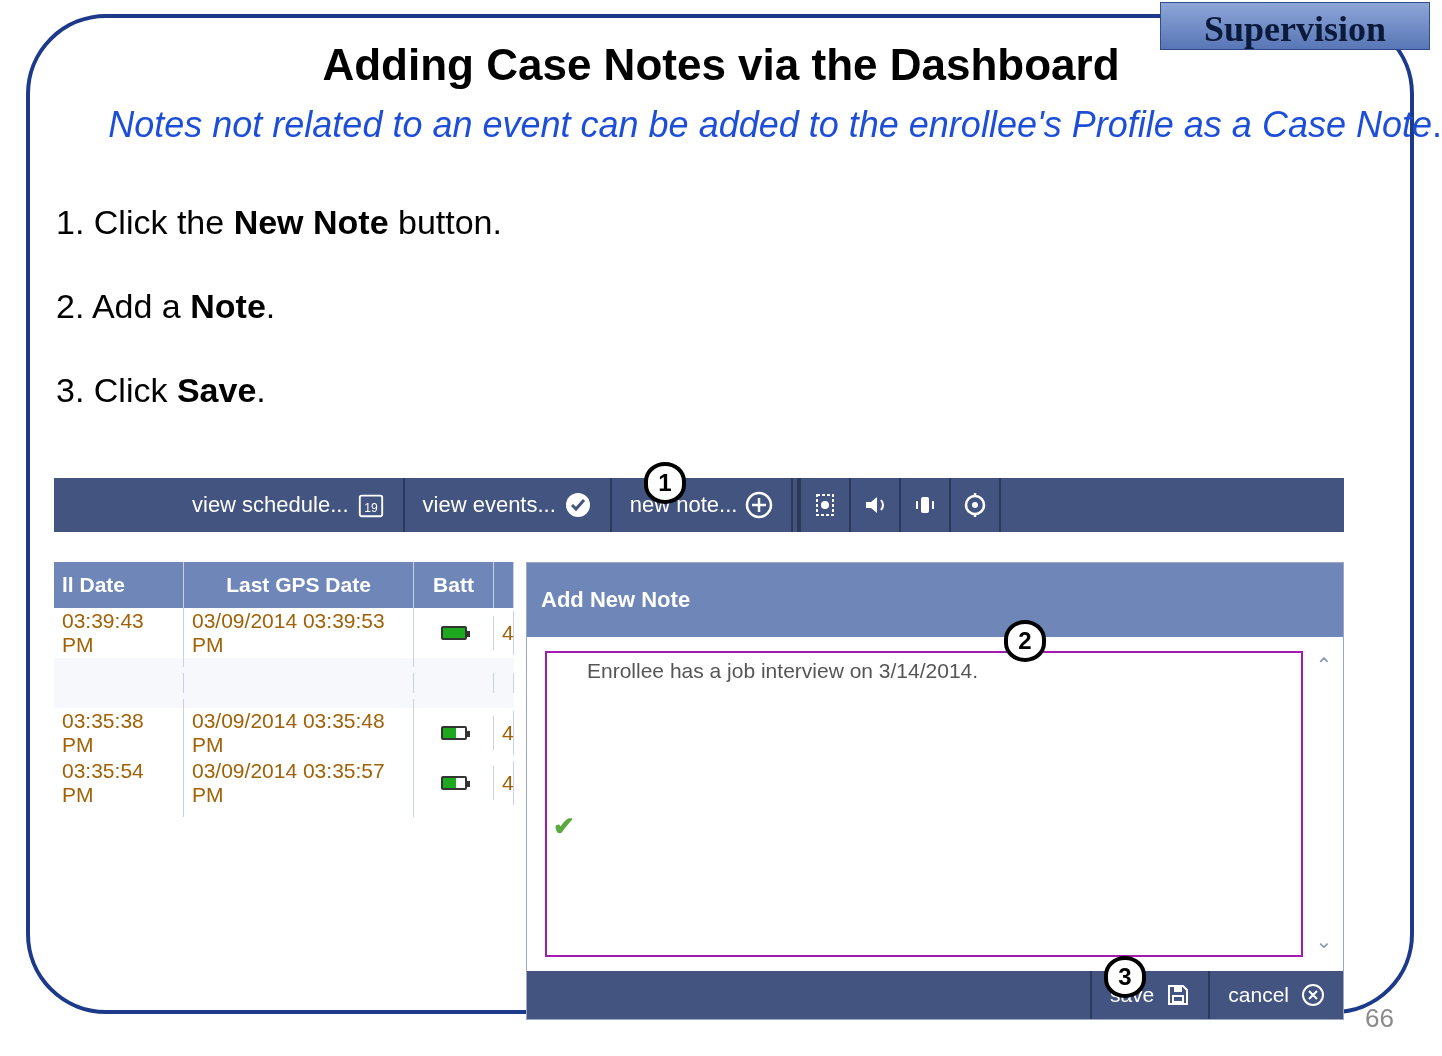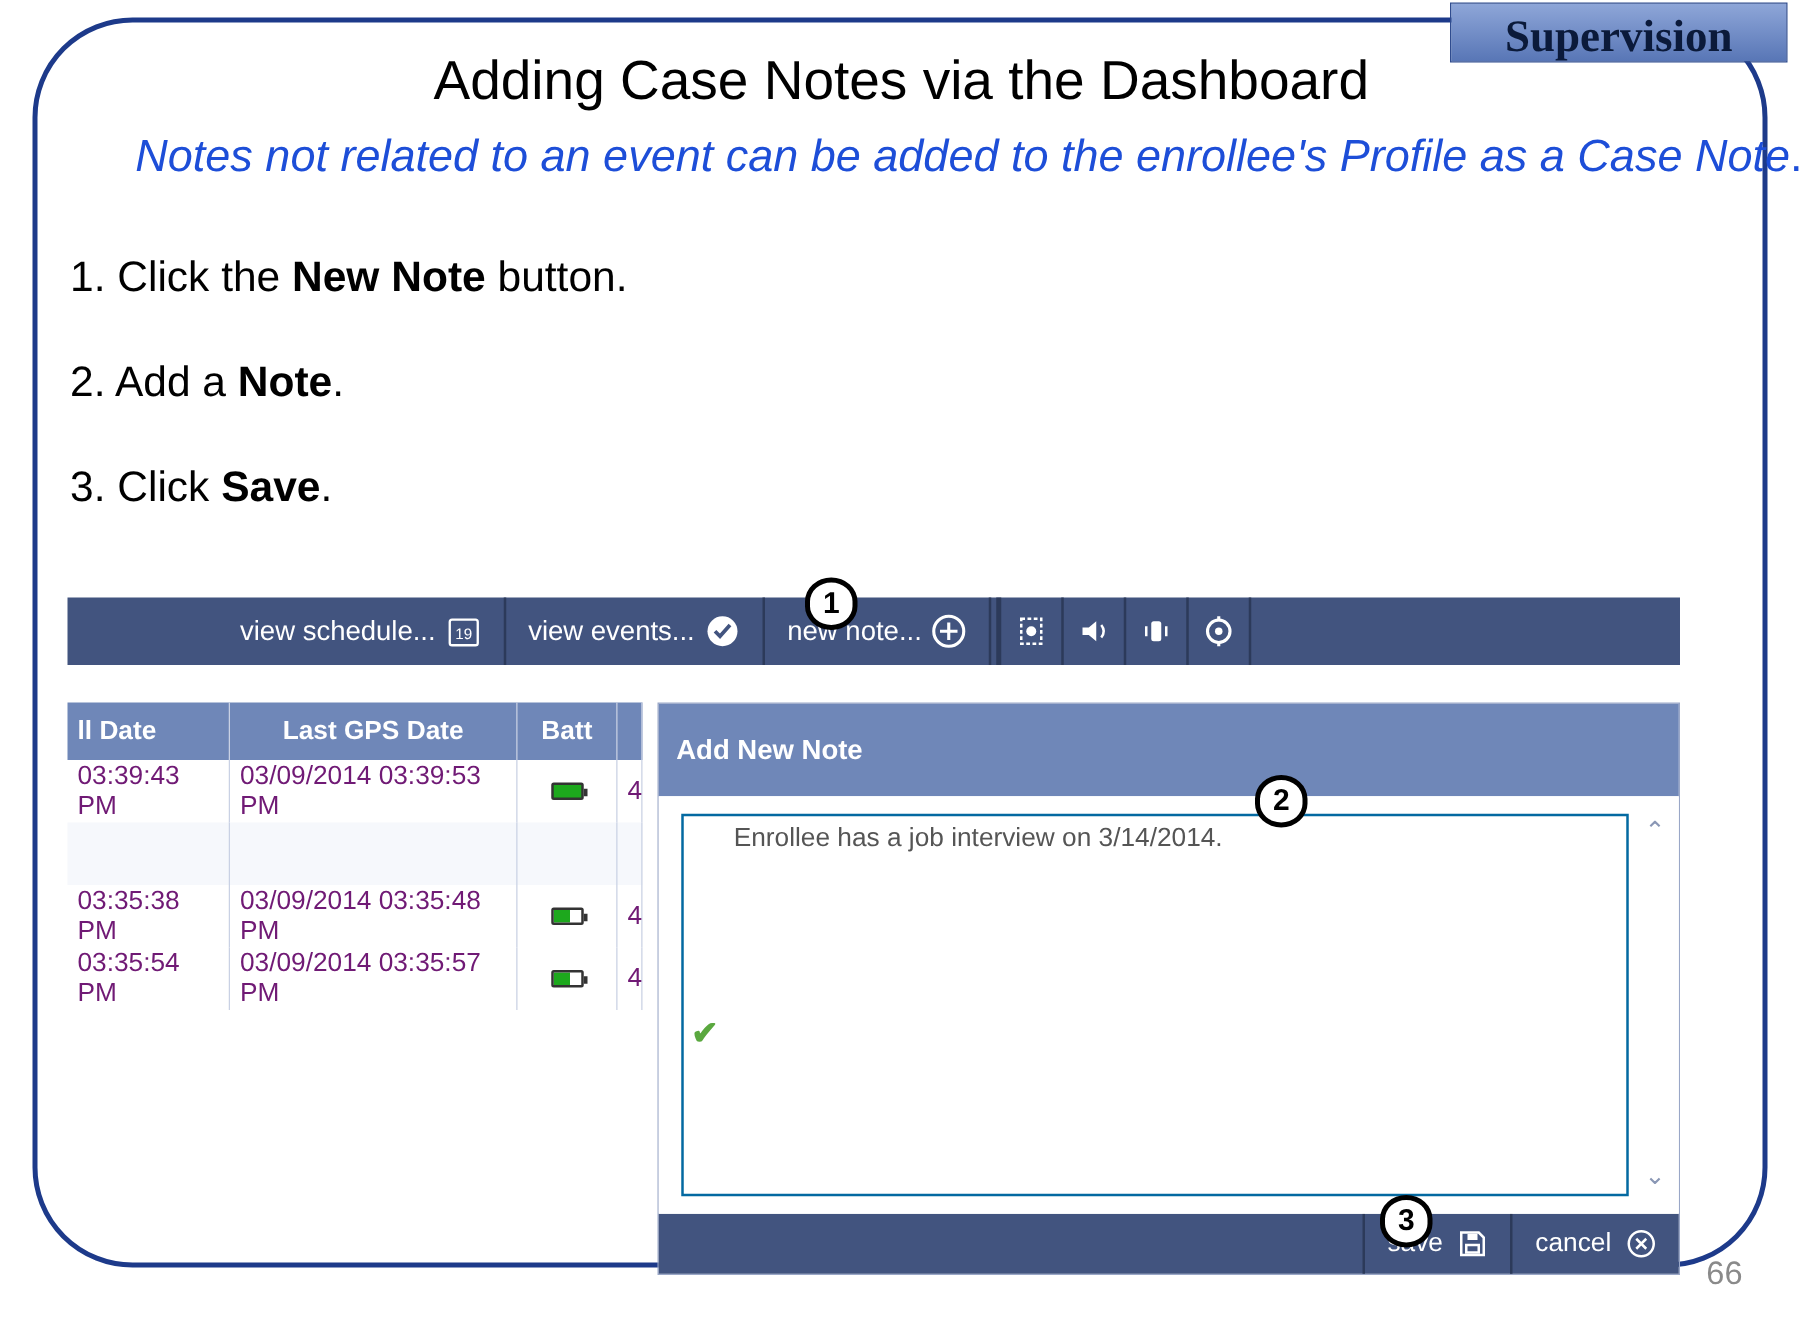--- a/index.html
+++ b/index.html
@@ -46,21 +46,21 @@
     color: #8a8a8a;
     font-size: 26px;
   }
   .title {
     position: absolute;
     top: 40px;
     left: 0;
     right: 0;
     text-align: center;
     font-size: 44px;
-    font-weight: normal;
+    font-weight: bold;
     color: #000;
   }
   .subtitle {
     position: absolute;
     top: 104px;
     left: 0;
     right: 0;
     text-align: right;
     font-style: italic;
     font-size: 36px;
@@ -130,21 +130,22 @@
     display:flex; align-items:center;
   }
   .c-date { width: 130px; }
   .c-gps { width: 230px; justify-content:center;}
   .c-batt { width: 80px; justify-content:center;}
   .c-x { width: 20px; }
   .grid-row {
     display: flex;
     height: 50px;
     background: #fff;
-    color: #701a75;
+    color: #a16207;
+    align-items: center;
   }
   .grid-row.blank { background:#f6f8fc; }
   .batt-icon {
     width: 26px; height: 14px;
     border: 2px solid #333; border-radius: 2px;
     position: relative;
     background: #1da81d;
   }
   .batt-icon.low { background: linear-gradient(to right, #1da81d 60%, #fff 60%); }
   .batt-icon::after {
@@ -164,21 +165,21 @@
     padding: 24px 14px;
   }
   .dlg-body {
     position: relative;
     height: 334px;
     padding: 14px;
     background: #fff;
   }
   .note-box {
     position:absolute; top:14px; left:18px; right:40px; bottom:14px;
-    border: 2px solid #0369a1;
+    border: 2px solid #a21caf;
     background: #fff;
   }
   .note-text {
     position: absolute;
     top: 6px; left: 40px;
     color: #555;
     font-size: 21px;
   }
   .note-check {
     position:absolute; left:6px; top:158px;

